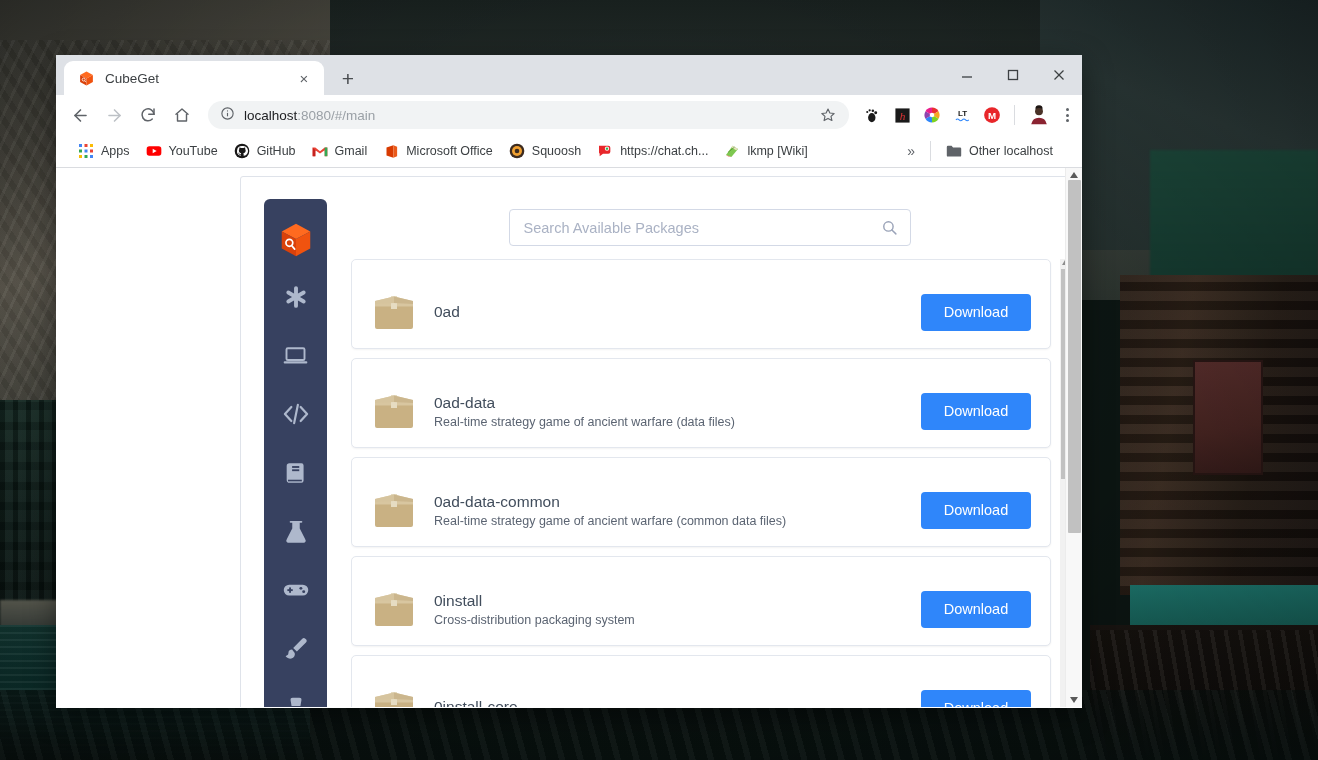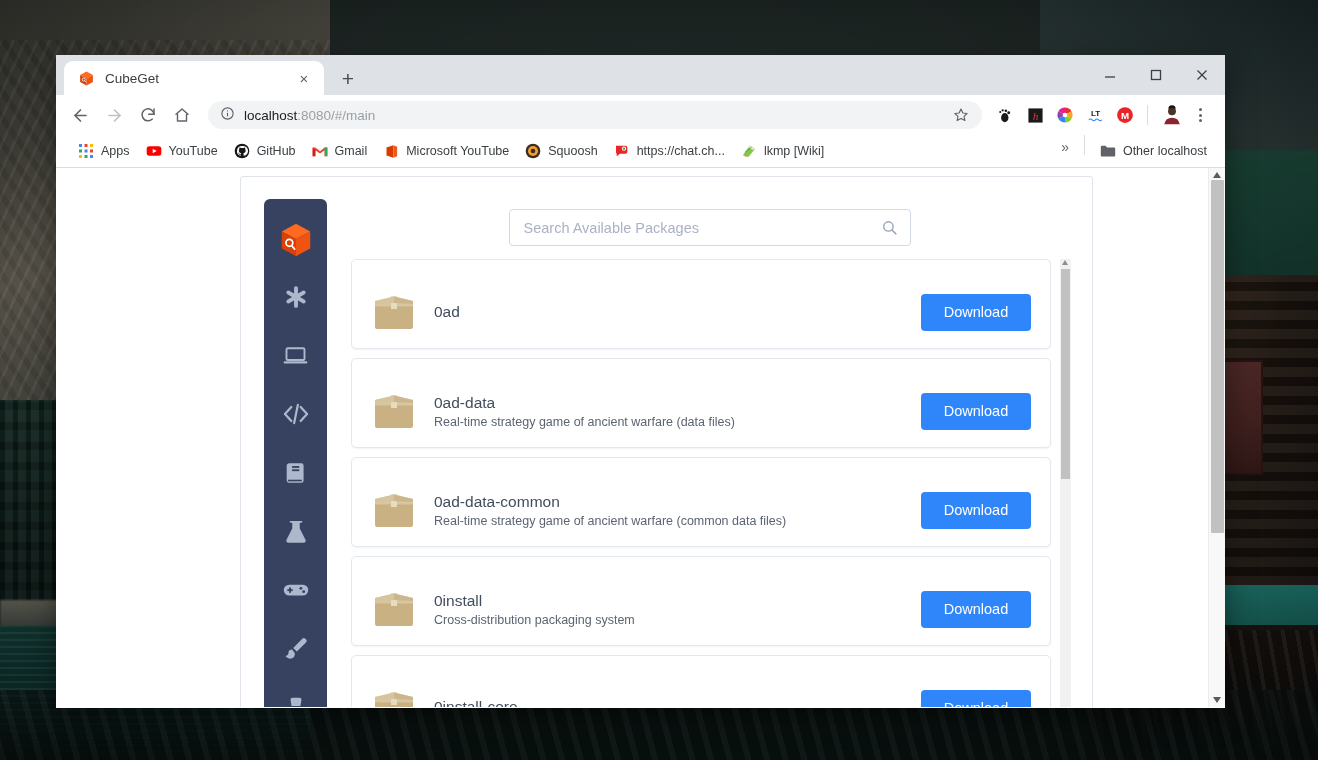--- a/index.html
+++ b/index.html
@@ -99,21 +99,21 @@
   }
   .wp-vignette {
     left: 0; top: 0; width: 1318px; height: 760px;
     background: radial-gradient(ellipse at 50% 45%, rgba(0,0,0,0) 35%, rgba(0,0,0,0.35) 100%);
   }
 
   
   #browser {
     position: absolute;
     left: 56px; top: 55px;
-    width: 1169px; height: 653px;
+    width: 1026px; height: 653px;
     background: #ffffff;
     box-shadow: 0 8px 28px rgba(0,0,0,0.45);
     overflow: hidden;
   }
 
   
   .tabstrip {
     position: relative;
     height: 40px;
     background: #dee1e6;
@@ -154,21 +154,21 @@
     width: 46px; height: 40px;
     display: flex; align-items: center; justify-content: center;
     color: #3c4043;
   }
 
   
   .toolbar {
     height: 40px;
     background: #ffffff;
     display: flex; align-items: center;
-    padding: 0 12px 0 8px;
+    padding: 0 2px 0 8px;
     gap: 2px;
   }
   .navbtn {
     width: 32px; height: 32px; flex: none;
     display: flex; align-items: center; justify-content: center;
     color: #5f6368;
     border-radius: 50%;
   }
   .navbtn.disabled { color: #bdc1c6; }
   .omnibox {
@@ -200,22 +200,22 @@
     display: flex; flex-direction: column; align-items: center; justify-content: center;
     gap: 2.5px;
   }
   .menu-dots i { width: 3px; height: 3px; border-radius: 50%; background: #5f6368; display: block; }
 
   
   .bookmarks {
     height: 33px;
     background: #ffffff;
     border-bottom: 1px solid #dadce0;
-    display: flex; 
-    padding: 0 10px 0 14px;
+    display: flex; align-items: center;
+    padding: 0 21px 0 14px;
     gap: 0;
     font-size: 12.5px;
     color: #3c4043;
   }
   .bm {
     display: flex; align-items: center; gap: 7px;
     padding: 4px 8px;
     border-radius: 4px;
     white-space: nowrap;
   }
@@ -583,21 +583,21 @@
         </span>
         <span>Gmail</span>
       </div>
       <div class="bm">
         <span class="bm-ico">
           <svg width="15" height="15" viewBox="0 0 24 24">
               <path d="M4 5.5 L15 2 L15 22 L4 18.5 Z" fill="#d83b01"></path>
               <path d="M15 2 L21 4.5 L21 19.5 L15 22 Z" fill="#ea5a1a"></path>
             </svg>
         </span>
-        <span>Microsoft YouTube</span>
+        <span>Microsoft Office</span>
       </div>
       <div class="bm">
         <span class="bm-ico">
           <svg width="16" height="16" viewBox="0 0 24 24">
               <circle cx="12" cy="12" r="11" fill="#3d2b1f"></circle>
               <circle cx="12" cy="12" r="7.5" fill="#f0a030"></circle>
               <circle cx="12" cy="12" r="3.5" fill="#3d2b1f"></circle>
             </svg>
         </span>
         <span>Squoosh</span>

